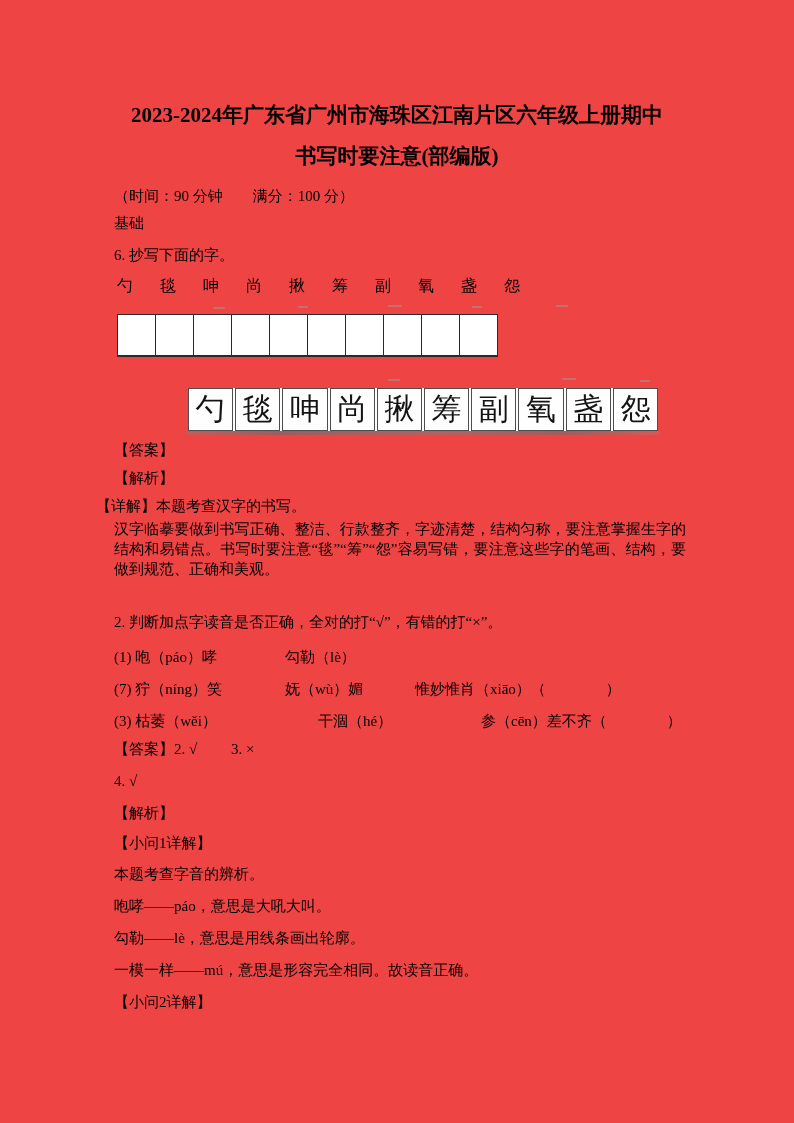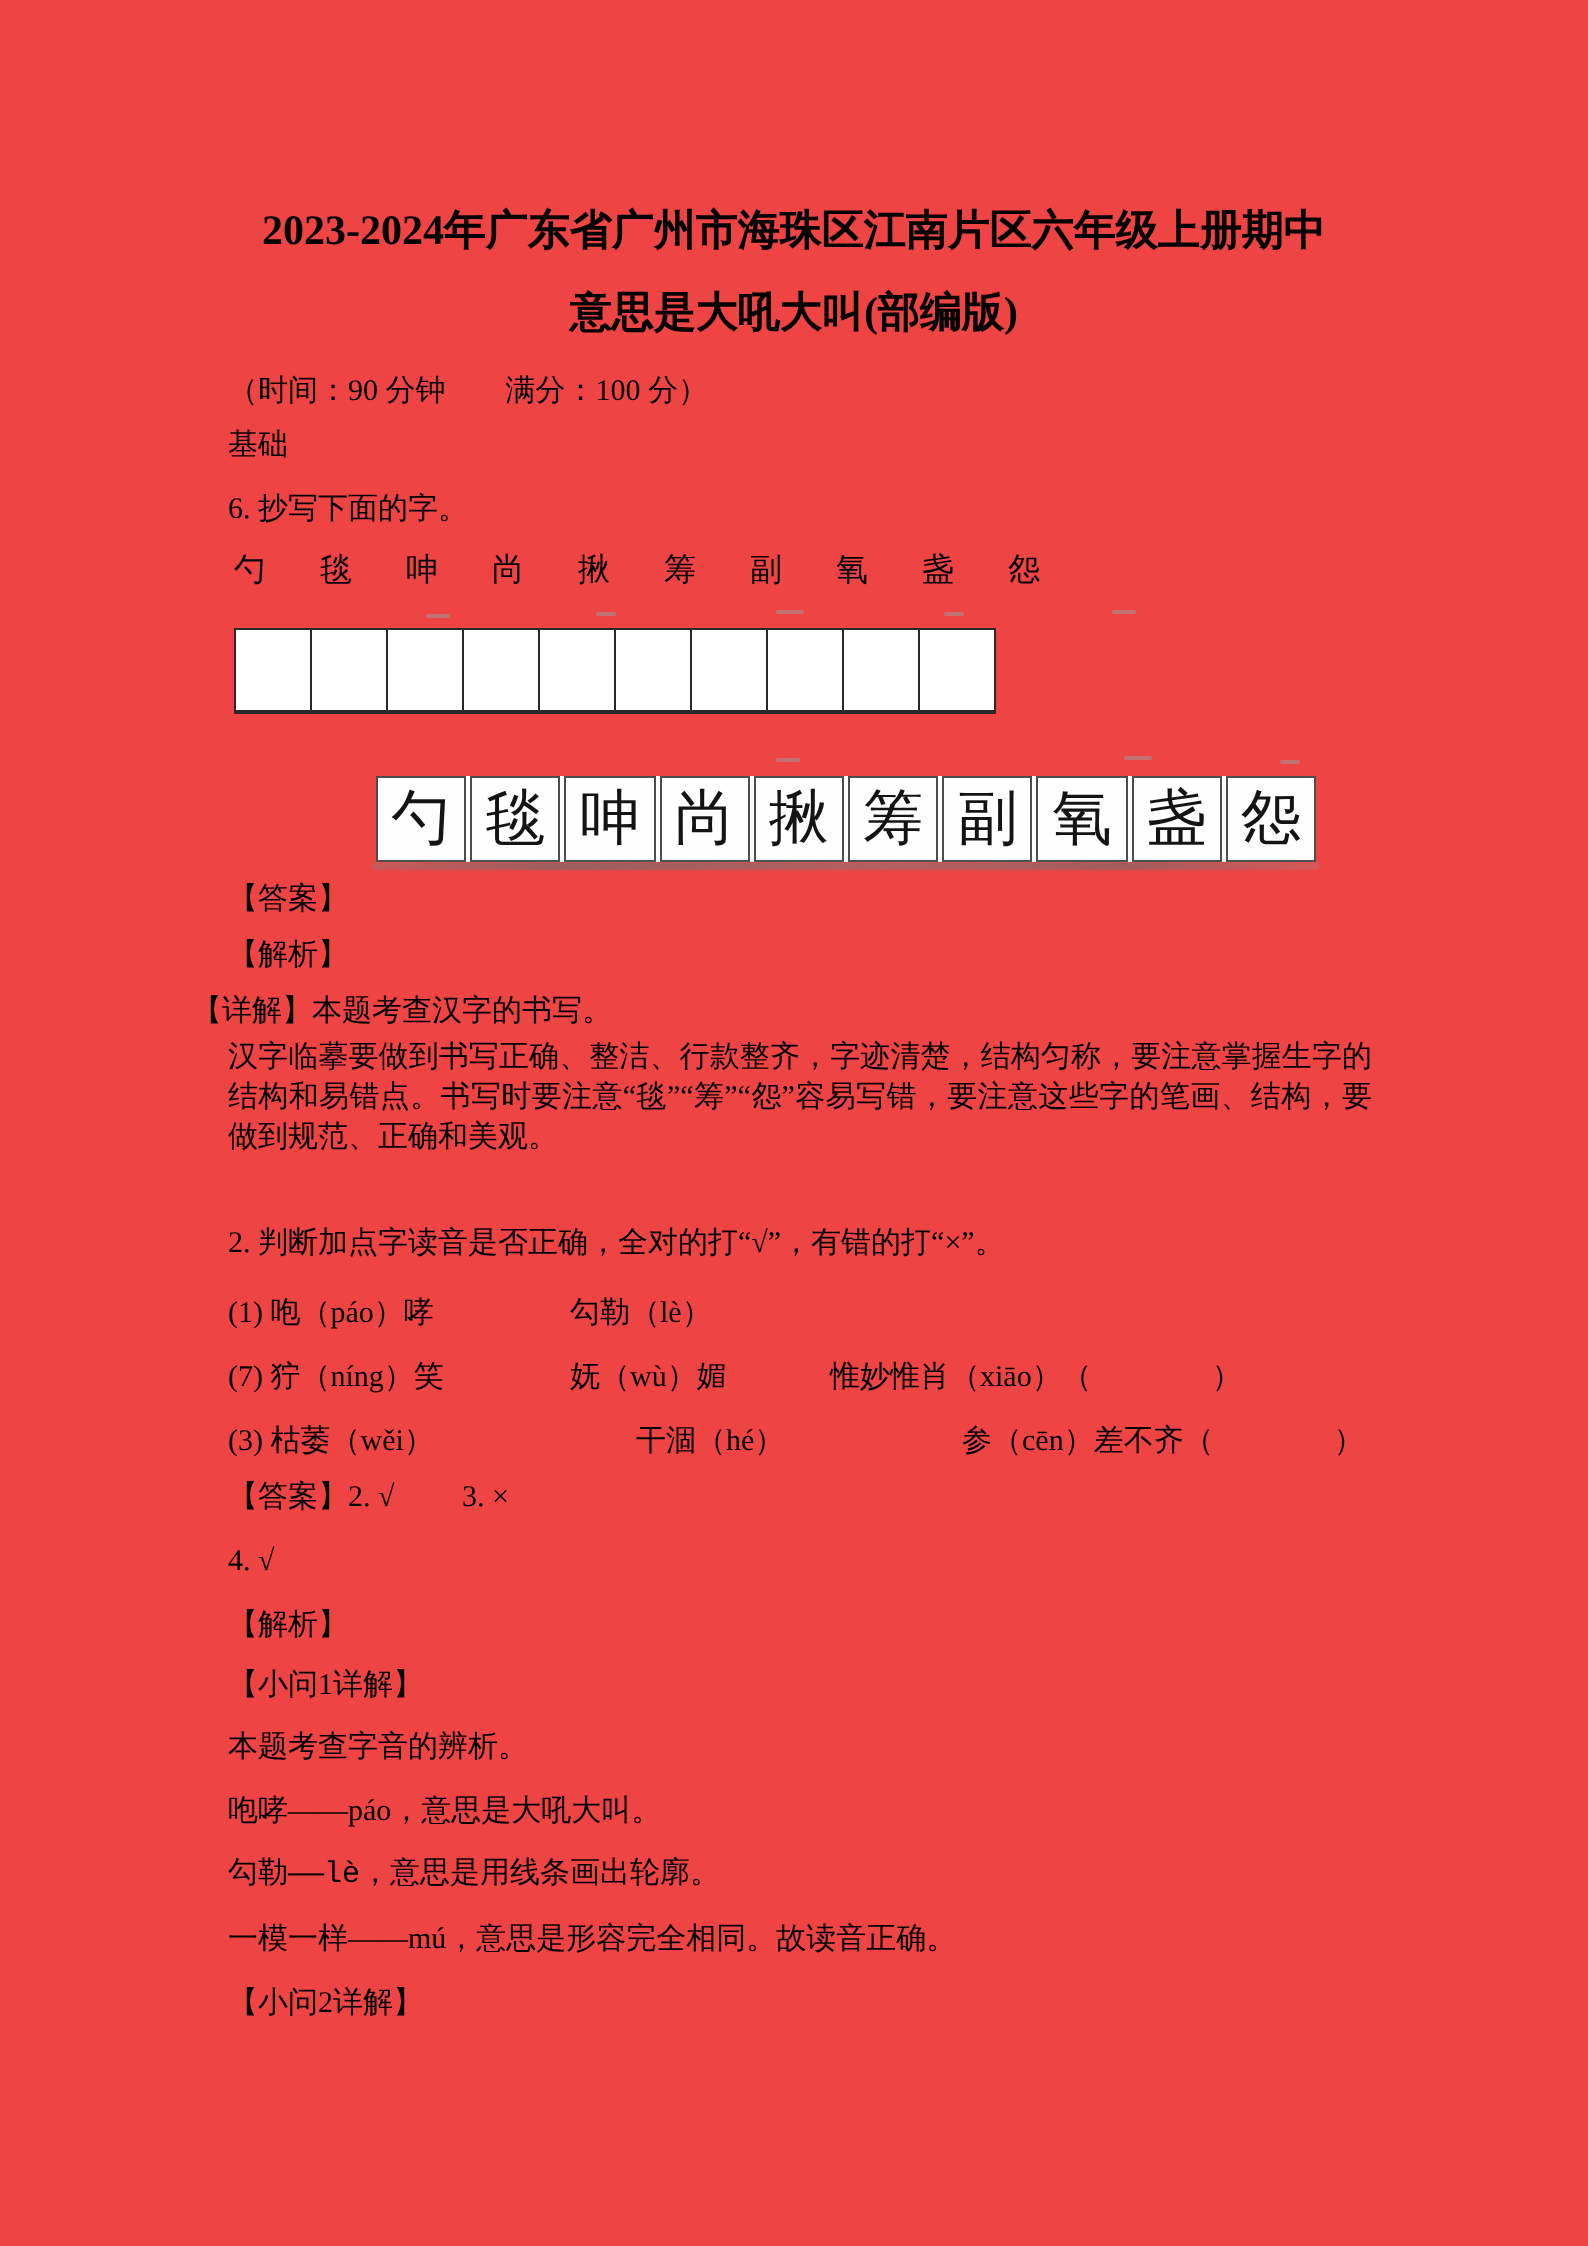--- a/index.html
+++ b/index.html
@@ -35,31 +35,31 @@
   .para{position:absolute;top:519px;left:114px;width:572px;line-height:20px;white-space:normal;text-align:justify;}
   .q2p{top:612px;left:114px;}
   .q2row{position:absolute;left:114px;width:566px;display:grid;grid-template-columns:171px 130px auto;line-height:20px;white-space:pre;}
   .row1{top:647px;} .row2{top:679px;} .row3{top:711px;gap:33px;}
   .ansA{top:739px;left:114px;}
   .ansB{top:771px;left:114px;}
   .ana2{top:803px;left:114px;}
   .sub1{top:833px;left:114px;}
   .ex0{top:864px;left:114px;}
   .ex1{top:896px;left:114px;}
-  .ex2{top:928px;left:114px;font-family:Liberation Mono, monospace;}
+  .ex2{top:928px;left:114px;}
   .ex3{top:960px;left:114px;}
   .sub2{top:992px;left:114px;}
 </style>
 </head>
 <body>
 
 <div class="page">
 
   <div class="title title1">2023-2024年广东省广州市海珠区江南片区六年级上册期中</div>
-  <div class="title title2">意思是大吼大叫(部编版)</div>
+  <div class="title title2">书写时要注意(部编版)</div>
 
   <div class="t meta">（时间：90 分钟　　满分：100 分）</div>
   <div class="t section">基础</div>
 
   <div class="t q1prompt">6. 抄写下面的字。</div>
 
   <div class="charrow">
     <span>勺</span>
     <span>毯</span>
     <span>呻</span>

